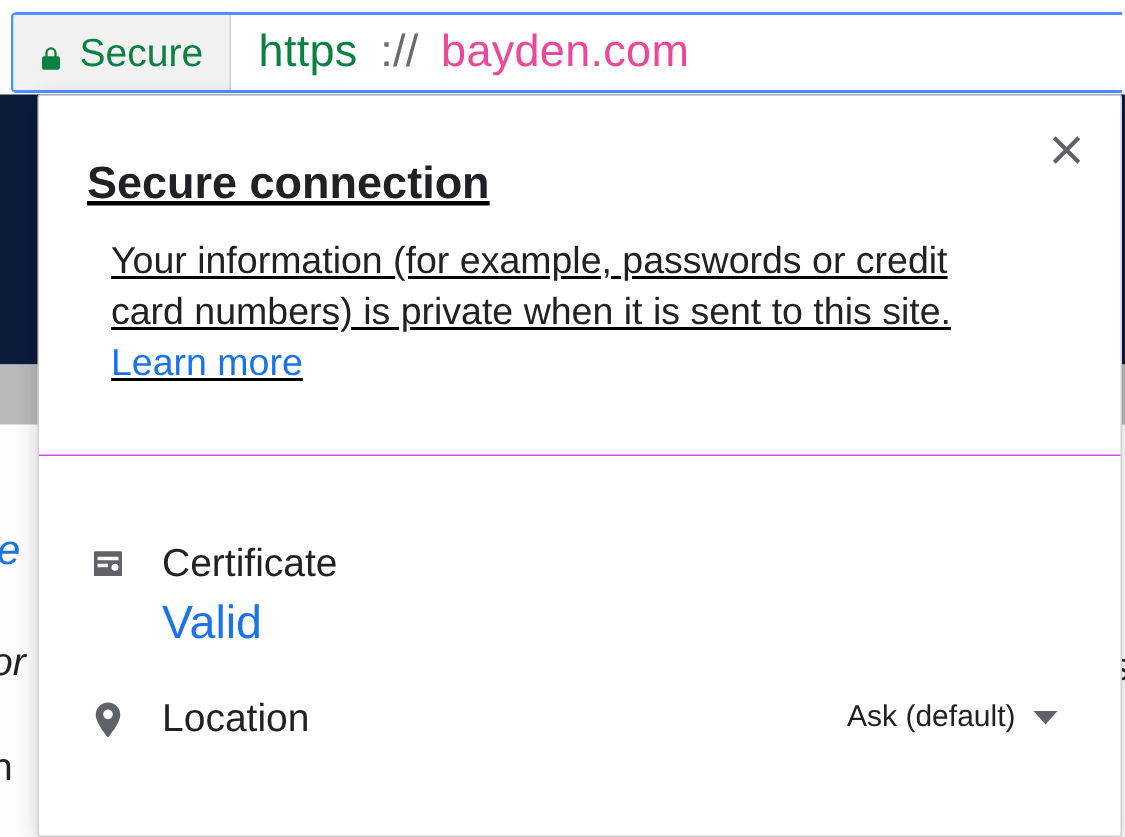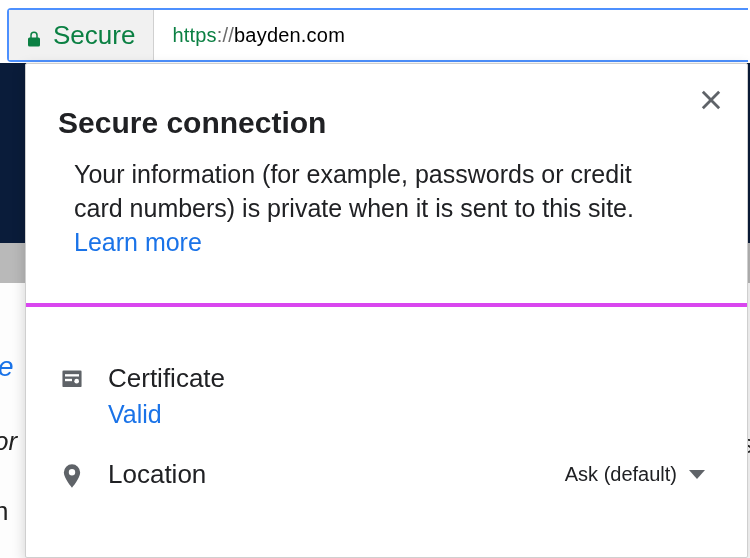--- a/index.html
+++ b/index.html
@@ -43,26 +43,27 @@
     background: #f1f1f1;
     border-right: 1px solid var(--grey-border);
     color: var(--green);
     font-size: 26px;
   }
   .secure-chip .lock-icon { width: 18px; height: 22px; }
   .url {
     display: flex;
     align-items: center;
     padding-left: 18px;
-    font-size: 20px;
+    font-size: 30px;
     letter-spacing: 0.2px;
+    gap: 15px;
   }
   .url .scheme { color: var(--scheme-green); }
   .url .sep    { color: #6b6b6b; }
-  .url .host   { color: #000000; }
+  .url .host   { color: #ec4899; }
 
   
   .page-bg {
     position: absolute;
     left: 0; top: 63px; width: 750px; height: 495px;
     background: #fdfdfd;
   }
   .page-band {
     position: absolute; left: 0; right: 0; top: 0; height: 180px;
     background: #0a1c3a;
@@ -91,21 +92,22 @@
     position: absolute;
     right: 22px; top: 22px;
     width: 28px; height: 28px;
     color: #5f6368;
     cursor: pointer;
   }
   .popup .close svg { width: 100%; height: 100%; }
 
   .popup-head {
     padding: 42px 48px 28px 32px;
-    border-bottom: 4px solid #d946ef;
+    border-bottom: 1px solid #d946ef;
+    text-decoration: underline;
   }
   .popup-title {
     font-size: 30px;
     color: #202124;
     margin: 0 0 18px 0;
   }
   .popup-desc {
     font-size: 25px;
     line-height: 1.35;
     color: #202124;
@@ -128,21 +130,21 @@
     flex: none;
     color: #5f6368;
     margin-top: 3px;
   }
   .row .icon svg { width: 100%; height: 100%; display:block; }
   .row .labels .primary {
     font-size: 26px;
     color: #202124;
   }
   .row .labels .secondary {
-    font-size: 25px;
+    font-size: 31px;
     color: var(--link-blue);
     margin-top: 6px;
   }
   .row .spacer { flex: 1; }
   .row .control {
     display: flex;
     align-items: center;
     gap: 12px;
     font-size: 20px;
     color: #202124;

